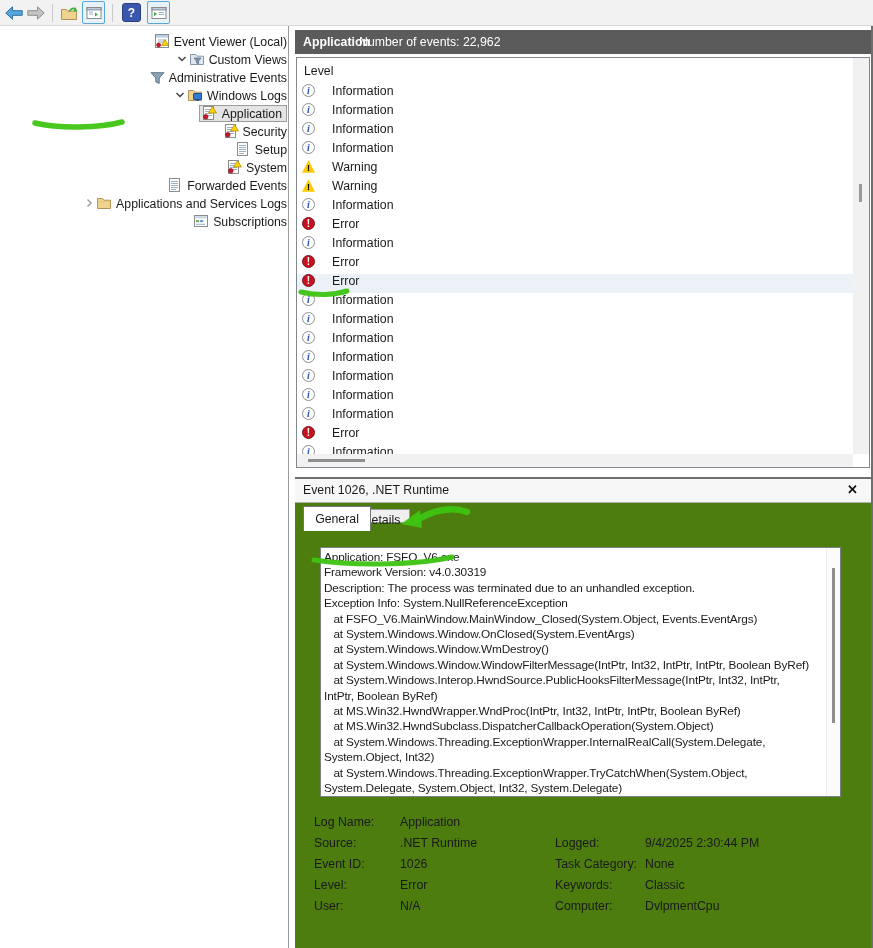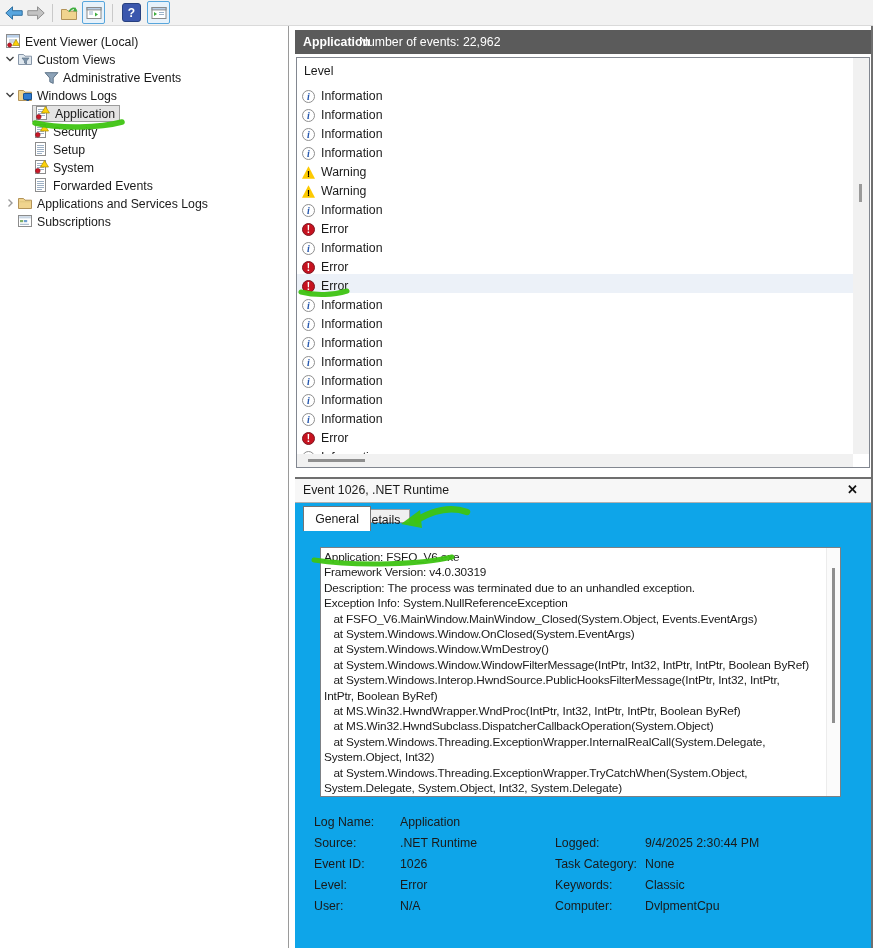--- a/index.html
+++ b/index.html
@@ -13,55 +13,55 @@
   .tb-sep{width:1px;height:18px;background:#c9c9c9;margin:0 5px;}
   .tbtn{width:21px;height:21px;border:1px solid #58a6dc;background:#e7f2fb;border-radius:2px;
         display:inline-flex;align-items:center;justify-content:center;margin:0 2px;cursor:pointer;}
   .help-ico{width:17px;height:17px;background:#3b57ad;border:1px solid #27407f;border-radius:3px;color:#fff;
         display:inline-flex;align-items:center;justify-content:center;font-weight:bold;font-size:12px;margin:0 4px;cursor:pointer;}
   .help-ico::before{content:"?";}
 
   
   .tree{position:absolute;left:0;top:26px;width:287px;height:922px;background:#fff;padding-top:6px;box-sizing:border-box;}
   .tree-sep{position:absolute;left:288px;top:26px;width:1px;height:922px;background:#9a9a9a;}
-  .tnode{height:18px;display:flex;align-items:center;white-space:nowrap;cursor:pointer;}
+  .tnode{height:18px;display:flex;align-items:center;white-space:nowrap;cursor:pointer;justify-content:flex-end;}
   .tnode .chev{width:14px;display:inline-flex;justify-content:center;flex:none;}
   .tnode .ticon{flex:none;display:inline-flex;margin-right:4px;}
   .tlabel{padding-top:1px;}
   .sel{display:inline-flex;align-items:center;background:#e4e4e4;border:1px solid #9c9c9c;height:17px;
        padding:0 4px 0 1px;box-sizing:border-box;}
   .sel .ticon{margin-right:5px;}
 
   
   .main-header{position:absolute;left:295px;top:30px;width:576px;height:24px;background:#5b5b5b;color:#fff;
                display:flex;align-items:center;}
   .mh-title{font-weight:bold;margin-left:8px;}
   .mh-sub{position:absolute;left:64px;}
 
   
   .evlist{position:absolute;left:296px;top:57px;width:574px;height:411px;background:#fff;
           border:1px solid #828790;box-sizing:border-box;}
   .col-header{height:26px;box-sizing:border-box;padding:6px 0 0 7px;}
   .rows{height:371px;overflow:hidden;}
-  .ev-row{height:19px;display:flex;align-items:flex-end;padding-left:5px;gap:6px;cursor:pointer;}
+  .ev-row{height:19px;display:flex;align-items:flex-start;padding-left:5px;gap:17px;cursor:pointer;}
   .ev-row.selected{background:#ecf1f8;}
   .lv-icon{width:13px;height:13px;flex:none;display:inline-flex;align-items:center;justify-content:center;box-sizing:border-box;}
   .ev-row.info .lv-icon{border:1px solid #8f8f8f;border-radius:50%;background:#fff;color:#2456ae;}
   .ev-row.info .lv-icon::before{content:"i";font-family:"Liberation Serif",serif;font-style:italic;font-weight:bold;font-size:10px;}
   .ev-row.warning .lv-icon{background:#fdca01;clip-path:polygon(50% 2%,100% 98%,0 98%);color:#000;}
   .ev-row.warning .lv-icon::before{content:"!";font-weight:bold;font-size:9px;margin-top:3px;}
   .ev-row.error .lv-icon{background:#c6121f;border:1px solid #7e1520;border-radius:50%;color:#fff;}
   .ev-row.error .lv-icon::before{content:"!";font-weight:bold;font-size:10px;}
   .vscroll{position:absolute;right:0;top:0;bottom:13px;width:16px;background:#f1f1f1;}
   .vthumb{position:absolute;left:6px;top:126px;width:3px;height:18px;background:#9a9a9a;}
   .hscroll{position:absolute;left:0;right:16px;bottom:0;height:13px;background:#f1f1f1;}
   .hthumb{position:absolute;left:11px;top:5px;width:57px;height:3px;background:#8f8f8f;}
 
   
-  .detail{position:absolute;left:295px;top:477px;width:576px;height:471px;background:#0ea5e9;
+  .detail{position:absolute;left:295px;top:477px;width:576px;height:471px;background:#4d7c0f;
           border-top:2px solid #6f6f6f;box-sizing:border-box;}
   .d-header{position:absolute;left:0;top:0;right:0;height:23px;background:#f7f7f7;border-bottom:1px solid #b1b1b1;}
   .d-title{position:absolute;left:8px;top:4px;}
   .d-close{position:absolute;right:13px;top:3px;font-weight:bold;font-size:13px;cursor:pointer;color:#111;}
   .tab{position:absolute;box-sizing:border-box;text-align:center;cursor:pointer;}
   .tab-general{left:8px;top:27px;width:68px;height:25px;background:#fff;border:1px solid #757575;border-bottom:none;padding-top:5px;z-index:2;}
   .tab-details{left:58px;top:30px;width:57px;height:14px;background:#f0f0f0;border:1px solid #9c9c9c;padding-top:3px;}
   .gen-box{position:absolute;left:25px;top:68px;width:521px;height:250px;background:#fff;border:1px solid #7c8085;box-sizing:border-box;}
   .gen-text{position:absolute;left:3px;top:2px;right:14px;bottom:1px;overflow:hidden;}
   .gen-line{white-space:pre;font-size:11.8px;letter-spacing:-0.15px;line-height:15.4px;}

